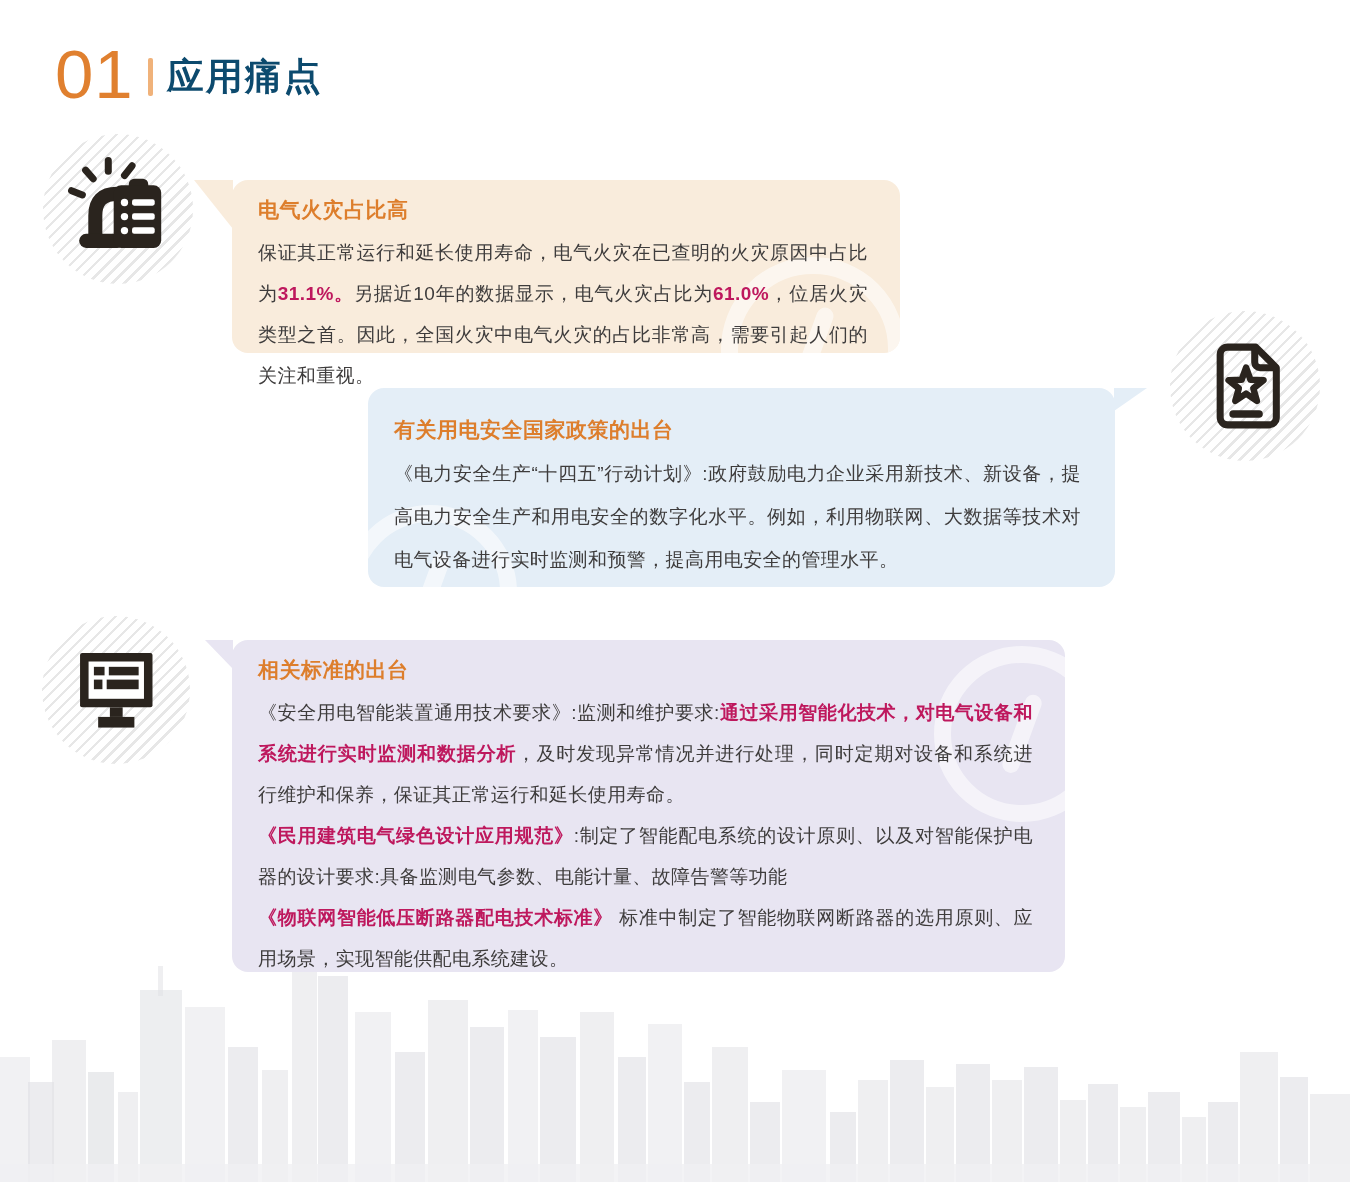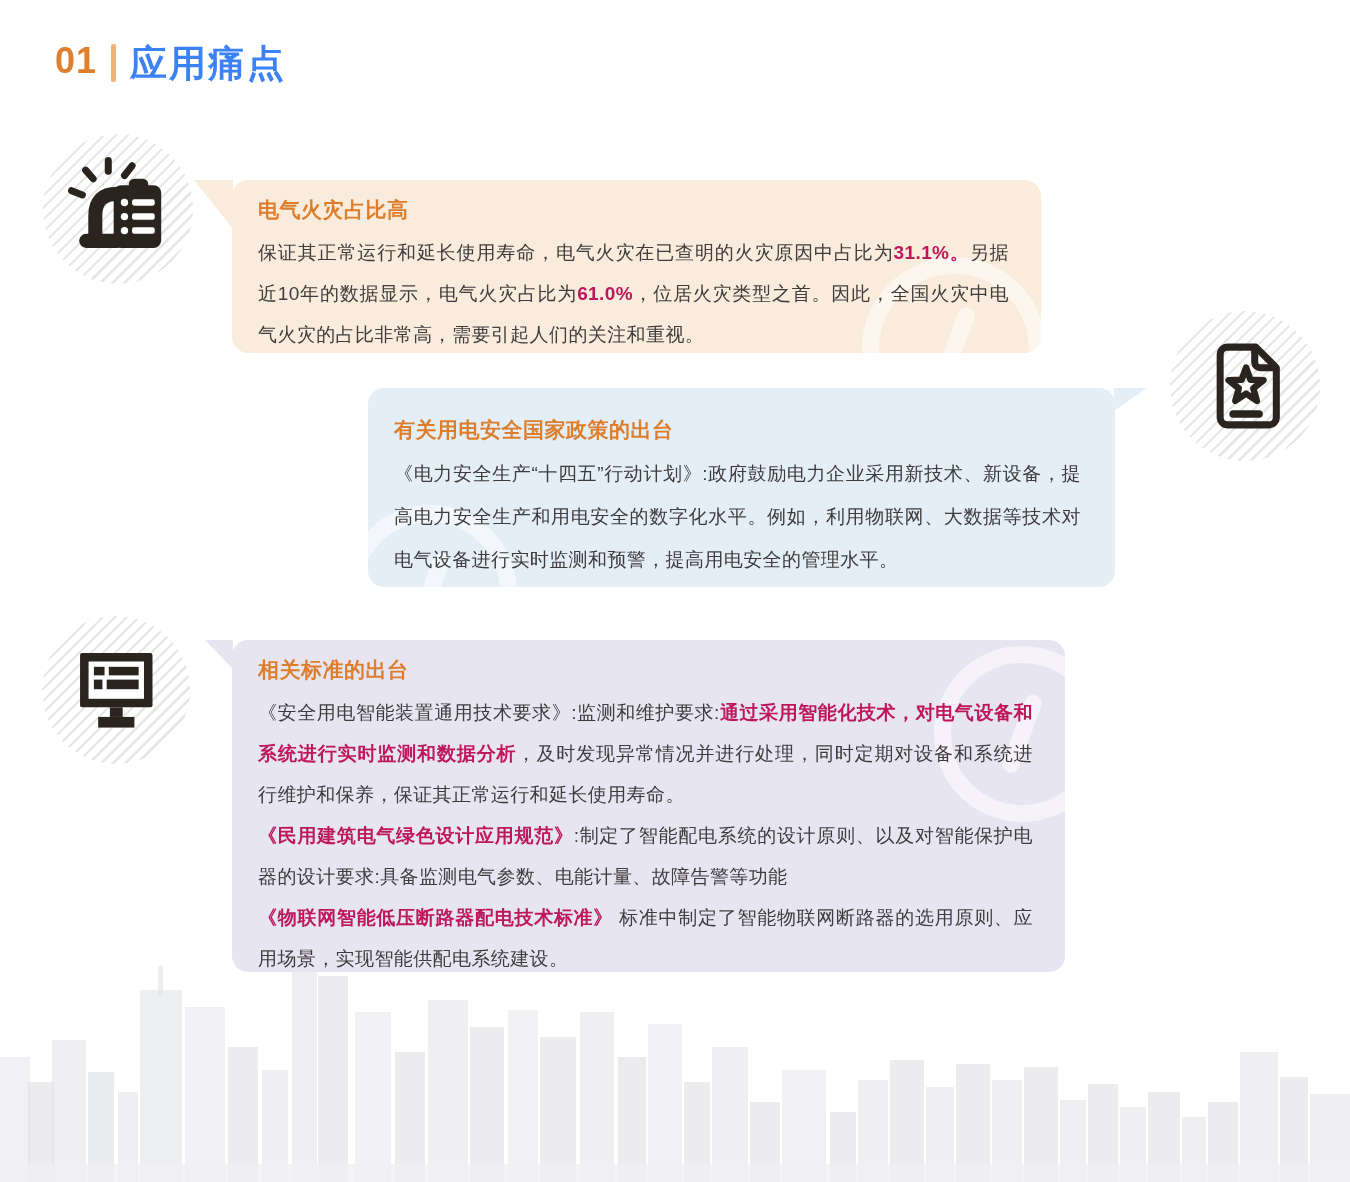--- a/index.html
+++ b/index.html
@@ -5,43 +5,43 @@
   html,body{margin:0;padding:0;}
   body{
     width:1350px;height:1182px;position:relative;overflow:hidden;
     background:#ffffff;
     font-family:"Liberation Sans","DejaVu Sans",sans-serif;
     -webkit-font-smoothing:antialiased;
   }
   
   .hdr{position:absolute;left:55px;top:40px;display:flex;align-items:center;}
   .hdr .num{
-    font-size:36px;font-weight:700;color:#e0802f;letter-spacing:1px;line-height:1;
+    font-size:69px;font-weight:400;color:#e0802f;letter-spacing:1px;line-height:1;
   }
   .hdr .divider{
     width:5px;height:38px;background:#f0b27a;margin:4px 14px 0 14px;border-radius:2px;
   }
   .hdr .ttl{
-    font-size:37px;font-weight:900;color:#3b82f6;letter-spacing:2px;line-height:1;margin-top:4px;
+    font-size:37px;font-weight:900;color:#0c4a6e;letter-spacing:2px;line-height:1;margin-top:4px;
   }
   
   .icon-circle{
     position:absolute;border-radius:50%;
     background:
       repeating-linear-gradient(135deg,#e7e7e7 0px,#e7e7e7 2.6px,#ffffff 2.6px,#ffffff 8.5px);
     display:flex;align-items:center;justify-content:center;
   }
   .ic1{left:43px;top:134px;width:150px;height:150px;}
   .ic2{left:1170px;top:311px;width:150px;height:150px;}
   .ic3{left:42px;top:616px;width:148px;height:148px;}
   .icon-circle svg{width:72%;height:72%;}
   
   .card{position:absolute;}
   .card-bg{position:absolute;inset:0;border-radius:16px;overflow:hidden;}
-  .card1{left:232px;top:180px;width:809px;height:173px;}
+  .card1{left:232px;top:180px;width:668px;height:173px;}
   .card1 .card-bg{background:#f9ecdc;}
   .card2{left:368px;top:388px;width:747px;height:199px;}
   .card2 .card-bg{background:#e4eef7;}
   .card3{left:232px;top:640px;width:833px;height:332px;}
   .card3 .card-bg{background:#e8e5f2;}
   .pointer{position:absolute;}
   .card1 .pointer{left:-38px;top:0;width:39px;height:49px;background:#f9ecdc;
     clip-path:polygon(0 0,100% 0,100% 100%);}
   .card2 .pointer{right:-32px;top:0;width:33px;height:23px;background:#e4eef7;
     clip-path:polygon(0 0,100% 0,0 100%);}

